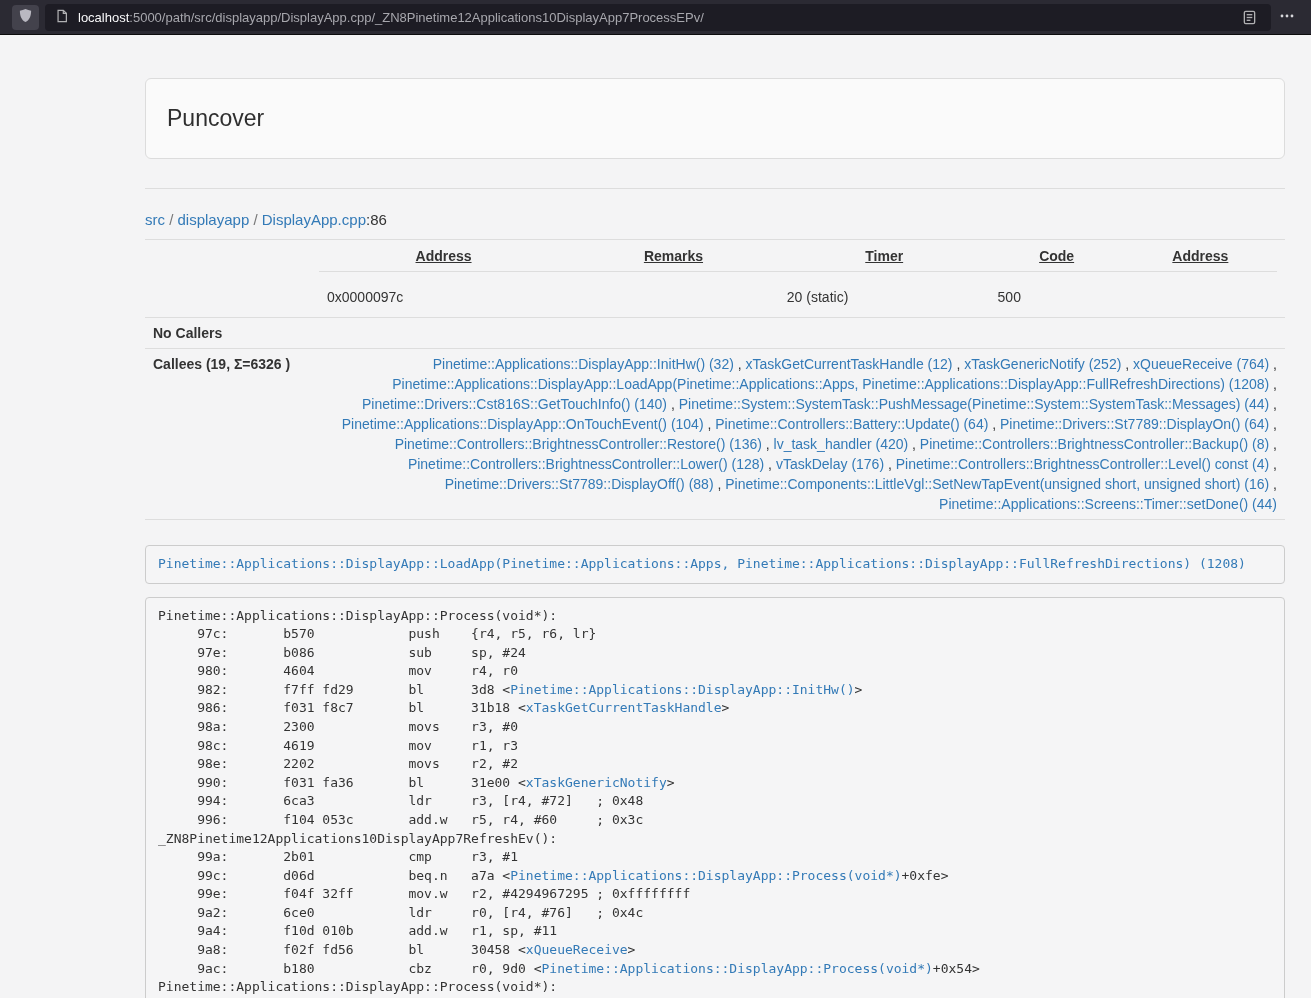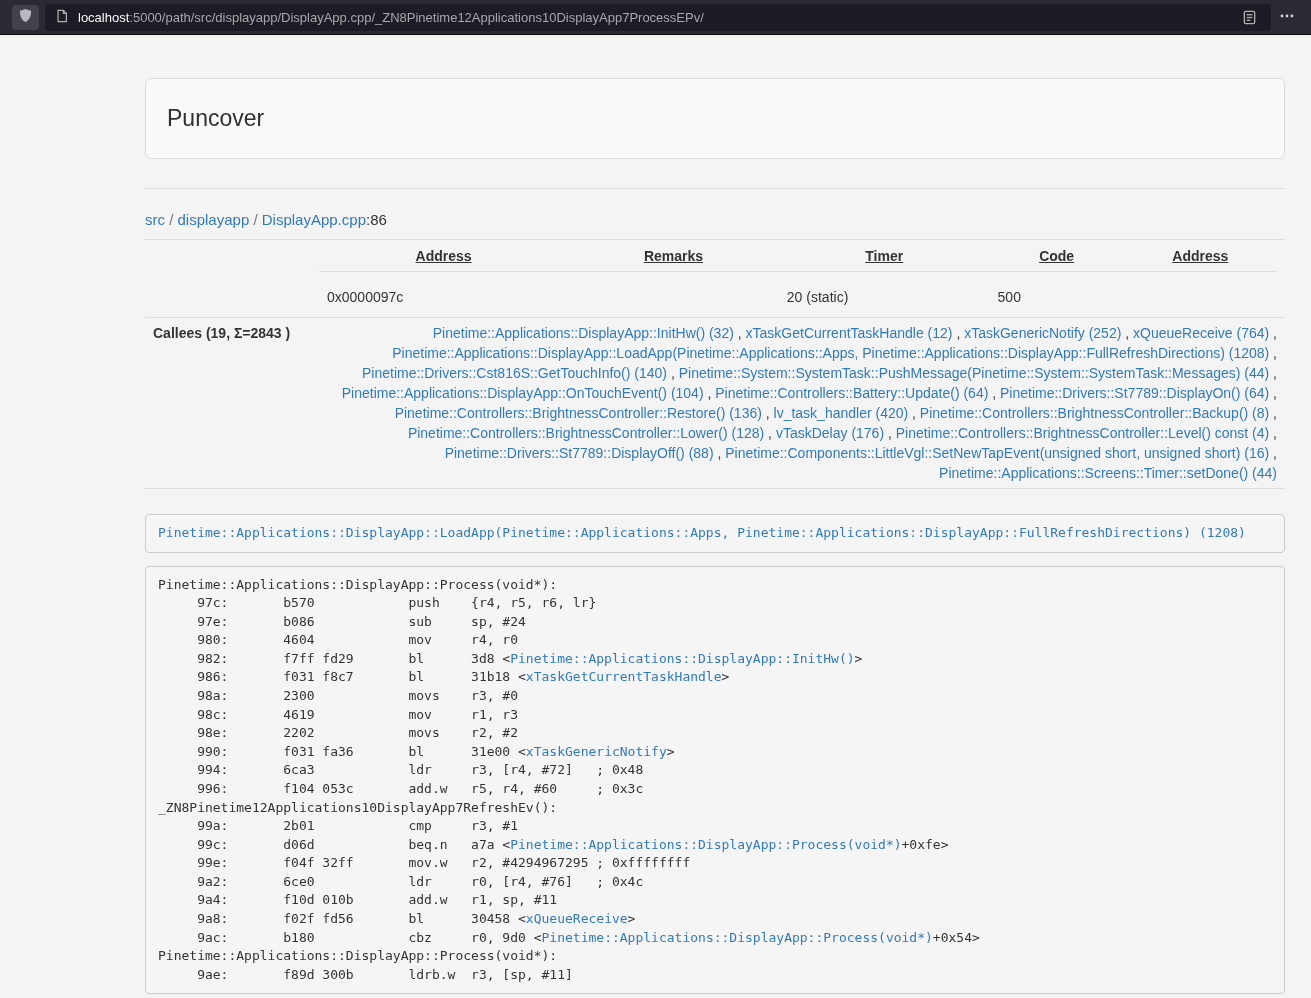--- a/index.html
+++ b/index.html
@@ -121,21 +121,25 @@
                     <td></td>
                     <td>20 (static)</td>
                     <td>500</td>
                     <td></td>
                   </tr>
                 </tbody>
             </table>
           </td>
         </tr>
         <tr>
-          <td class="label-cell">Callees (19, Σ=2843 )</td>
+          <td class="label-cell">No Callers</td>
+          <td></td>
+        </tr>
+        <tr>
+          <td class="label-cell">Callees (19, Σ=6326 )</td>
           <td class="callees-cell" id="callees-cell"><a href="#">Pinetime::Applications::DisplayApp::InitHw() (32)</a><span class="callee-sep"> , </span><a href="#">xTaskGetCurrentTaskHandle (12)</a><span class="callee-sep"> , </span><a href="#">xTaskGenericNotify (252)</a><span class="callee-sep"> , </span><a href="#">xQueueReceive (764)</a><span class="callee-sep"> , </span><a href="#">Pinetime::Applications::DisplayApp::LoadApp(Pinetime::Applications::Apps, Pinetime::Applications::DisplayApp::FullRefreshDirections) (1208)</a><span class="callee-sep"> , </span><a href="#">Pinetime::Drivers::Cst816S::GetTouchInfo() (140)</a><span class="callee-sep"> , </span><a href="#">Pinetime::System::SystemTask::PushMessage(Pinetime::System::SystemTask::Messages) (44)</a><span class="callee-sep"> , </span><a href="#">Pinetime::Applications::DisplayApp::OnTouchEvent() (104)</a><span class="callee-sep"> , </span><a href="#">Pinetime::Controllers::Battery::Update() (64)</a><span class="callee-sep"> , </span><a href="#">Pinetime::Drivers::St7789::DisplayOn() (64)</a><span class="callee-sep"> , </span><a href="#">Pinetime::Controllers::BrightnessController::Restore() (136)</a><span class="callee-sep"> , </span><a href="#">lv_task_handler (420)</a><span class="callee-sep"> , </span><a href="#">Pinetime::Controllers::BrightnessController::Backup() (8)</a><span class="callee-sep"> , </span><a href="#">Pinetime::Controllers::BrightnessController::Lower() (128)</a><span class="callee-sep"> , </span><a href="#">vTaskDelay (176)</a><span class="callee-sep"> , </span><a href="#">Pinetime::Controllers::BrightnessController::Level() const (4)</a><span class="callee-sep"> , </span><a href="#">Pinetime::Drivers::St7789::DisplayOff() (88)</a><span class="callee-sep"> , </span><a href="#">Pinetime::Components::LittleVgl::SetNewTapEvent(unsigned short, unsigned short) (16)</a><span class="callee-sep"> , </span><a href="#">Pinetime::Applications::Screens::Timer::setDone() (44)</a></td>
         </tr>
       </tbody>
     </table>
 
     <pre class="highlight-box"><a href="#">Pinetime::Applications::DisplayApp::LoadApp(Pinetime::Applications::Apps, Pinetime::Applications::DisplayApp::FullRefreshDirections) (1208)</a></pre>
 
     <pre class="code-box" id="asm"><div>Pinetime::Applications::DisplayApp::Process(void*):</div><div>     97c:       b570            push    {r4, r5, r6, lr}</div><div>     97e:       b086            sub     sp, #24</div><div>     980:       4604            mov     r4, r0</div><div>     982:       f7ff fd29       bl      3d8 &lt;<a href="#">Pinetime::Applications::DisplayApp::InitHw()</a>&gt;</div><div>     986:       f031 f8c7       bl      31b18 &lt;<a href="#">xTaskGetCurrentTaskHandle</a>&gt;</div><div>     98a:       2300            movs    r3, #0</div><div>     98c:       4619            mov     r1, r3</div><div>     98e:       2202            movs    r2, #2</div><div>     990:       f031 fa36       bl      31e00 &lt;<a href="#">xTaskGenericNotify</a>&gt;</div><div>     994:       6ca3            ldr     r3, [r4, #72]   ; 0x48</div><div>     996:       f104 053c       add.w   r5, r4, #60     ; 0x3c</div><div>_ZN8Pinetime12Applications10DisplayApp7RefreshEv():</div><div>     99a:       2b01            cmp     r3, #1</div><div>     99c:       d06d            beq.n   a7a &lt;<a href="#">Pinetime::Applications::DisplayApp::Process(void*)</a>+0xfe&gt;</div><div>     99e:       f04f 32ff       mov.w   r2, #4294967295 ; 0xffffffff</div><div>     9a2:       6ce0            ldr     r0, [r4, #76]   ; 0x4c</div><div>     9a4:       f10d 010b       add.w   r1, sp, #11</div><div>     9a8:       f02f fd56       bl      30458 &lt;<a href="#">xQueueReceive</a>&gt;</div><div>     9ac:       b180            cbz     r0, 9d0 &lt;<a href="#">Pinetime::Applications::DisplayApp::Process(void*)</a>+0x54&gt;</div><div>Pinetime::Applications::DisplayApp::Process(void*):</div><div>     9ae:       f89d 300b       ldrb.w  r3, [sp, #11]</div></pre>
 
   </div>

